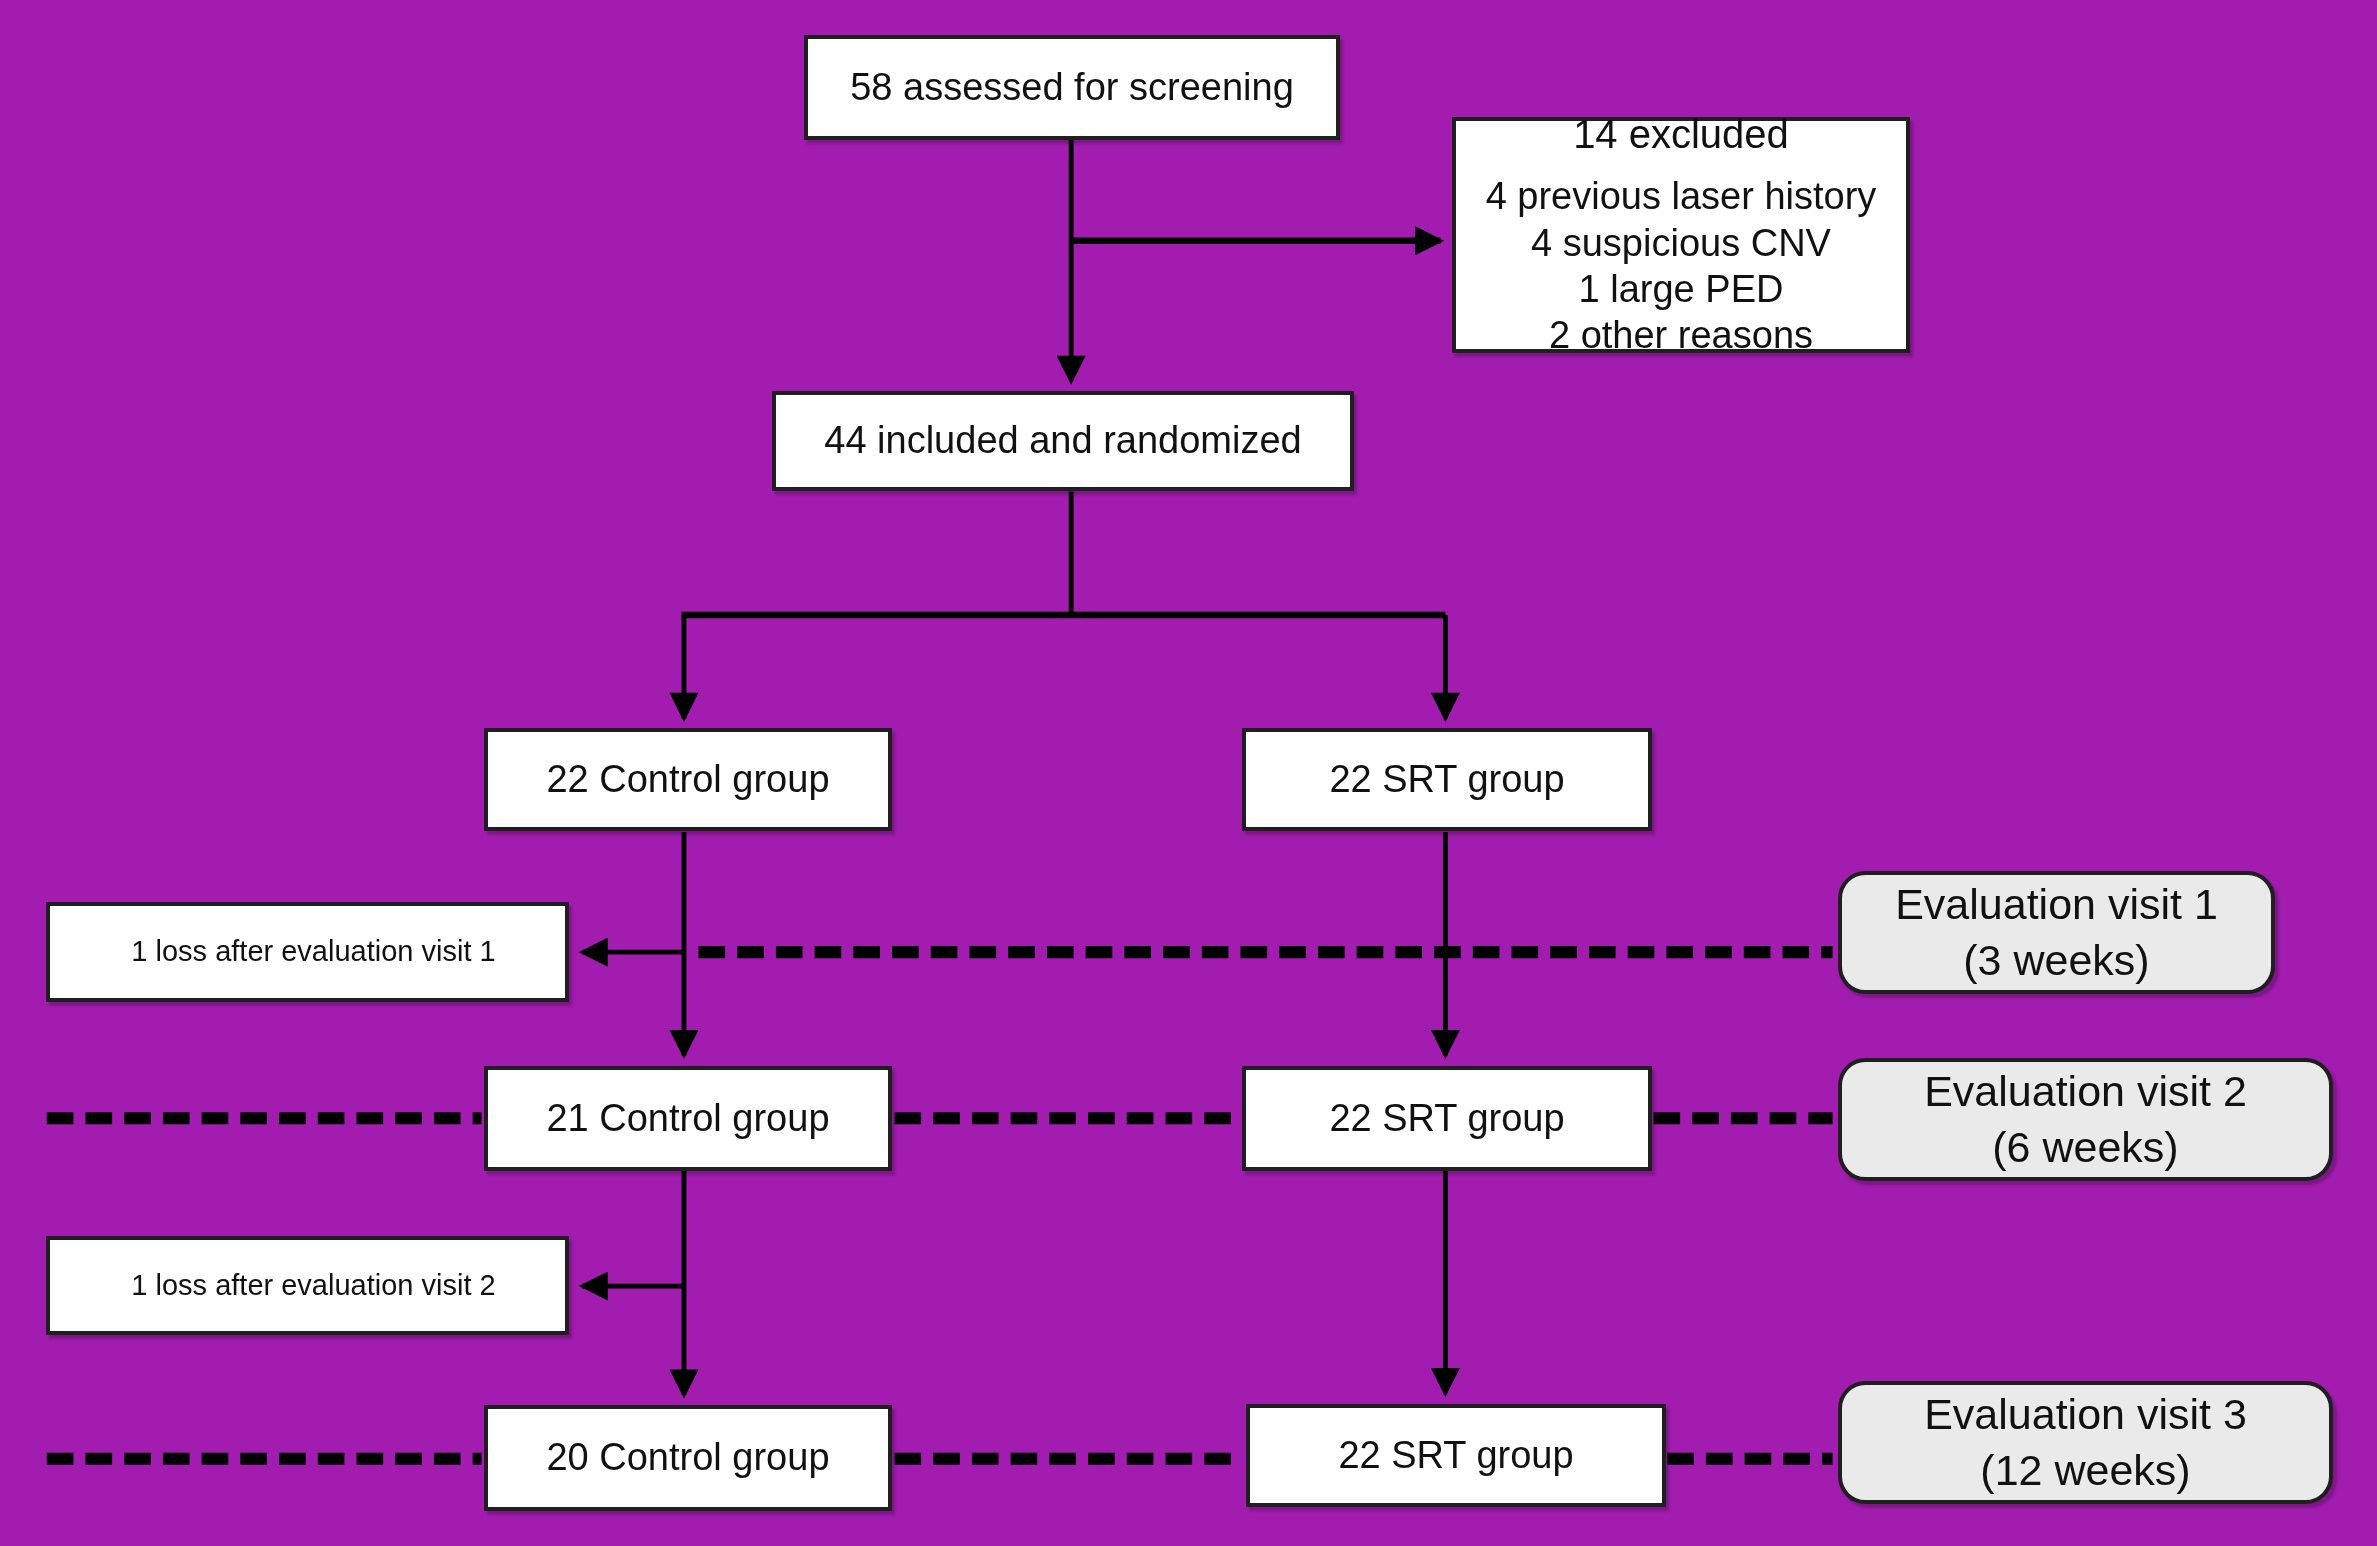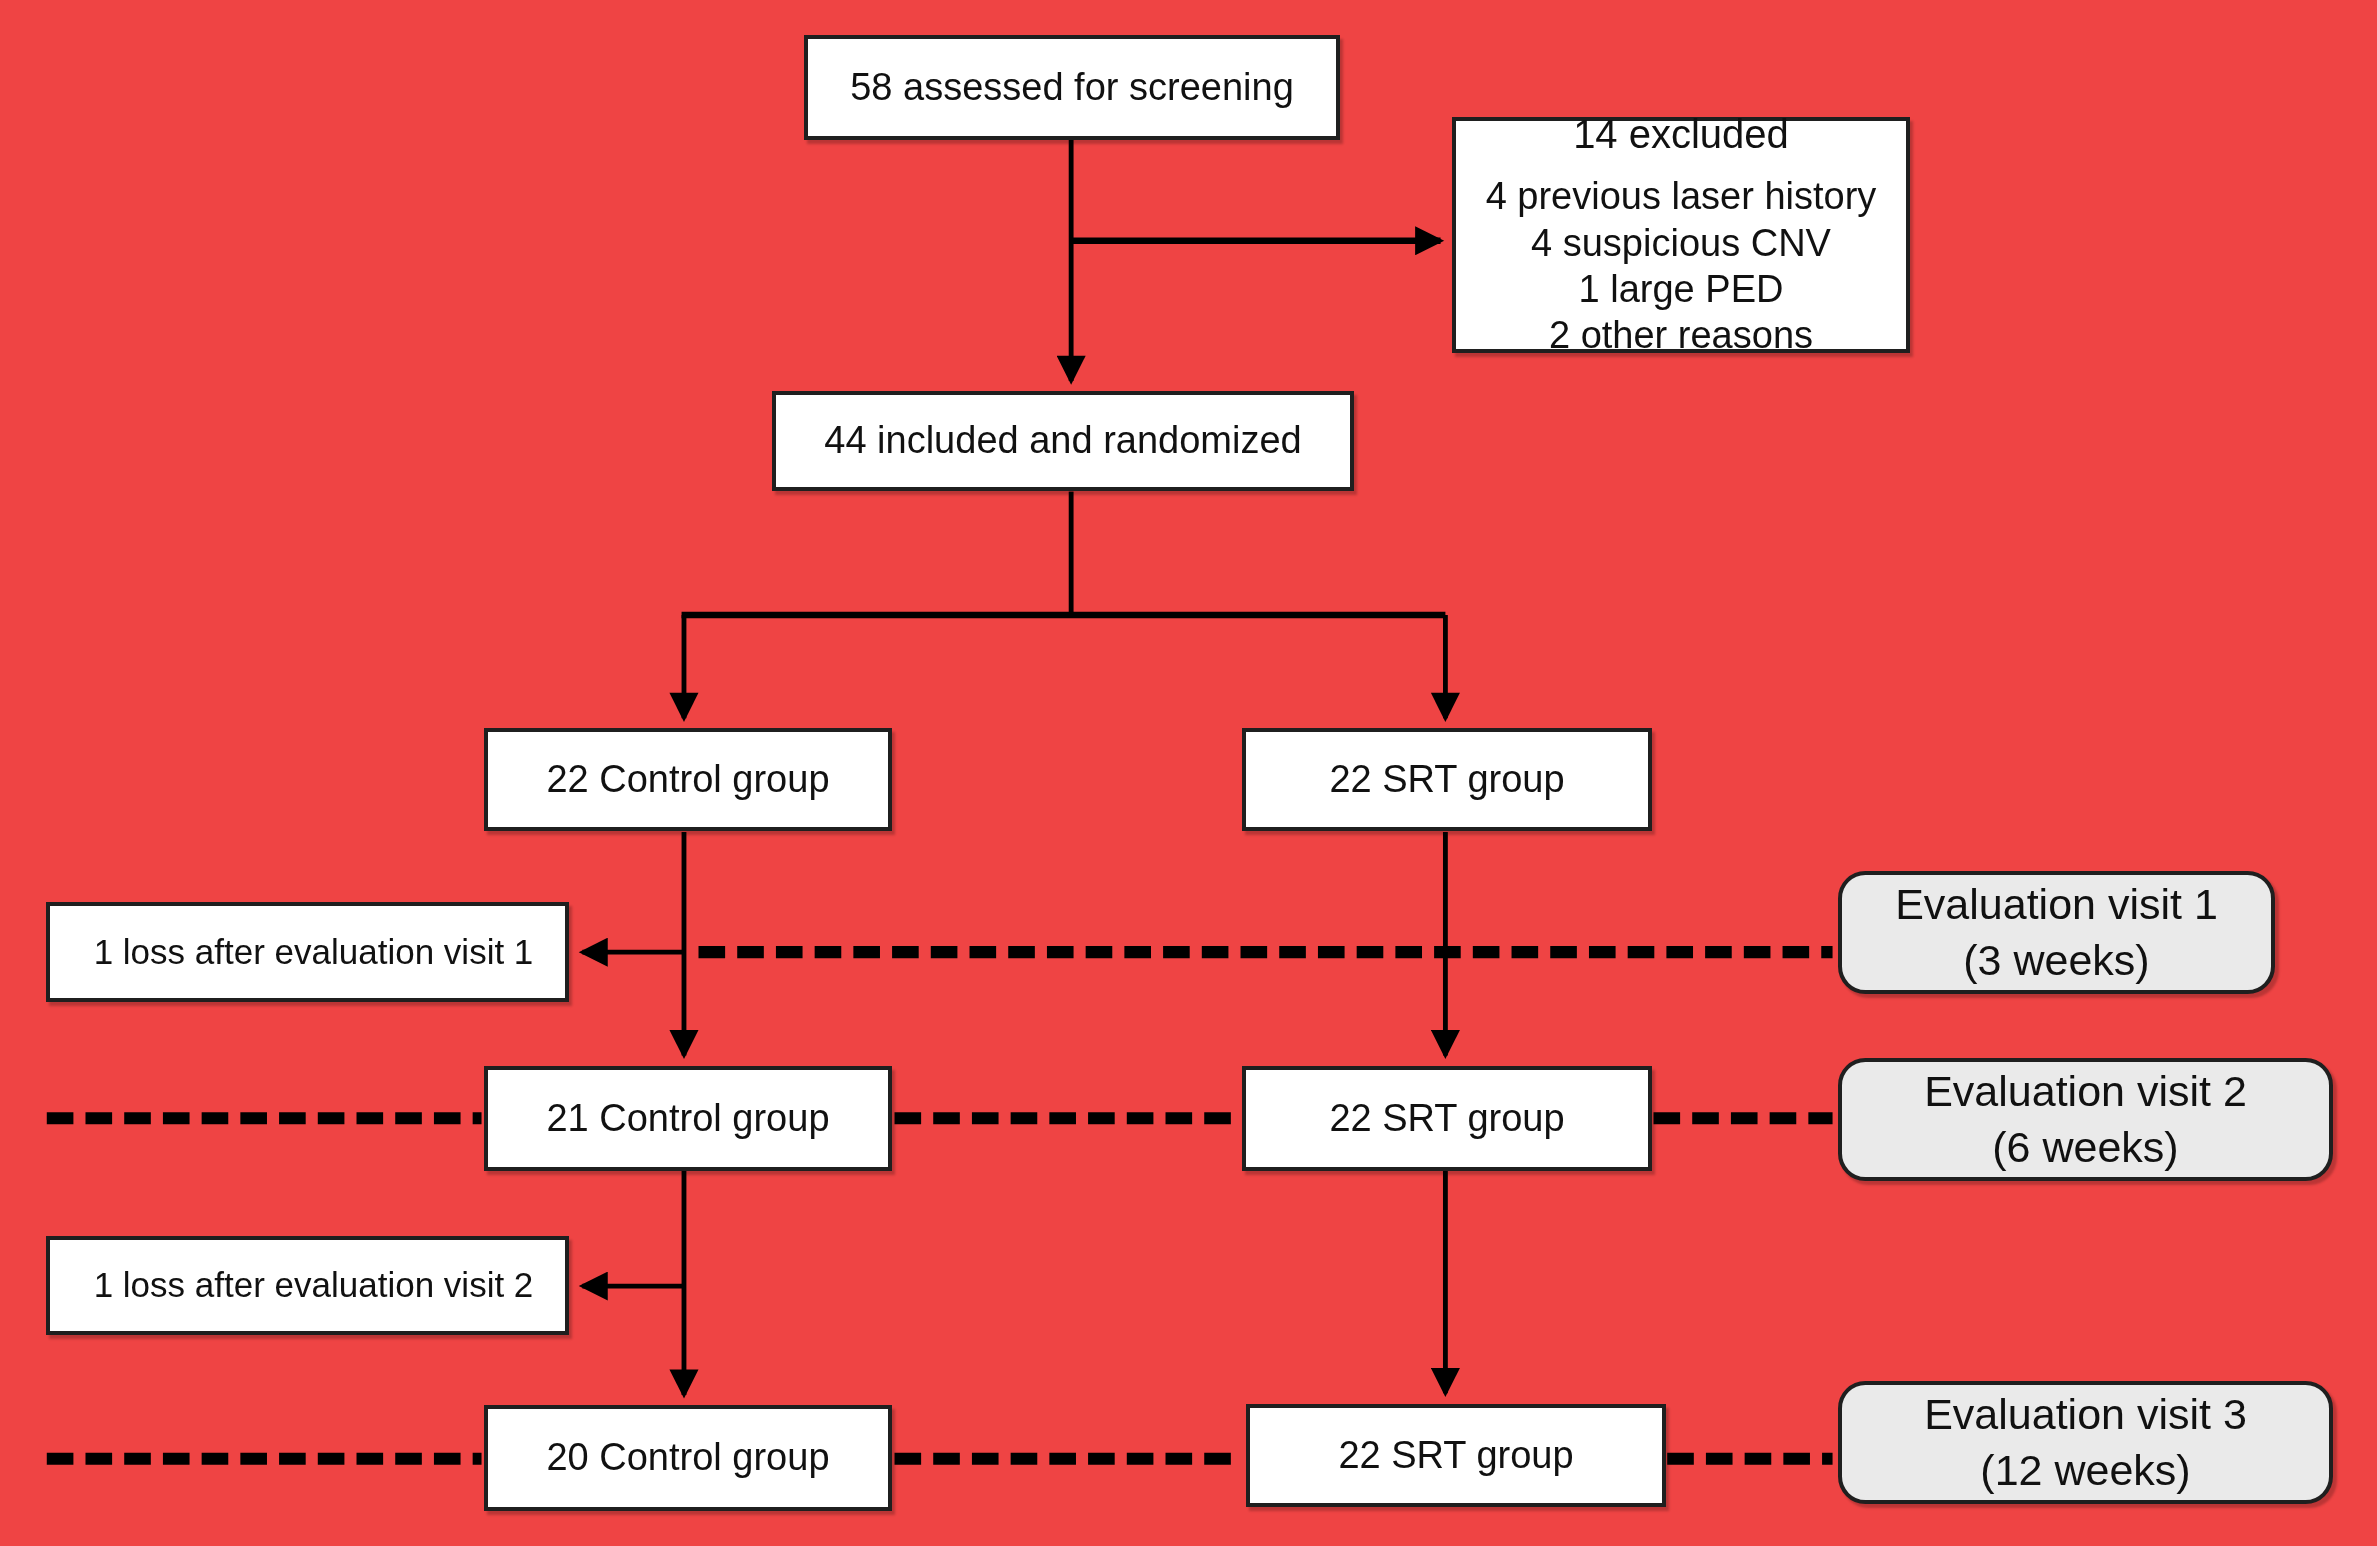--- a/index.html
+++ b/index.html
@@ -4,21 +4,21 @@
 <style>
   html, body {
     margin: 0;
     padding: 0;
     background: #ffffff;
   }
   .canvas {
     position: relative;
     width: 2377px;
     height: 1547px;
-    background: #ef4444;
+    background: #a21caf;
     font-family: "Liberation Sans", "DejaVu Sans", sans-serif;
     color: #111111;
     overflow: hidden;
   }
   .lines {
     position: absolute;
     left: 0;
     top: 0;
     width: 2377px;
     height: 1547px;
@@ -44,21 +44,21 @@
     border: 4px solid #1f1f1f;
     display: flex;
     align-items: center;
     justify-content: center;
     text-align: center;
     font-size: 38px;
     line-height: 1.15;
     box-shadow: 3.2px 4px 2.4px rgba(0,0,0,0.22);
   }
   .box.loss {
-    font-size: 35px;
+    font-size: 29px;
     padding-left: 12px;
   }
   .box.excluded {
     flex-direction: column;
     justify-content: center;
     padding: 8px 4.8px;
   }
   .excluded .ex-title {
     font-size: 40px;
     margin-bottom: 16px;

